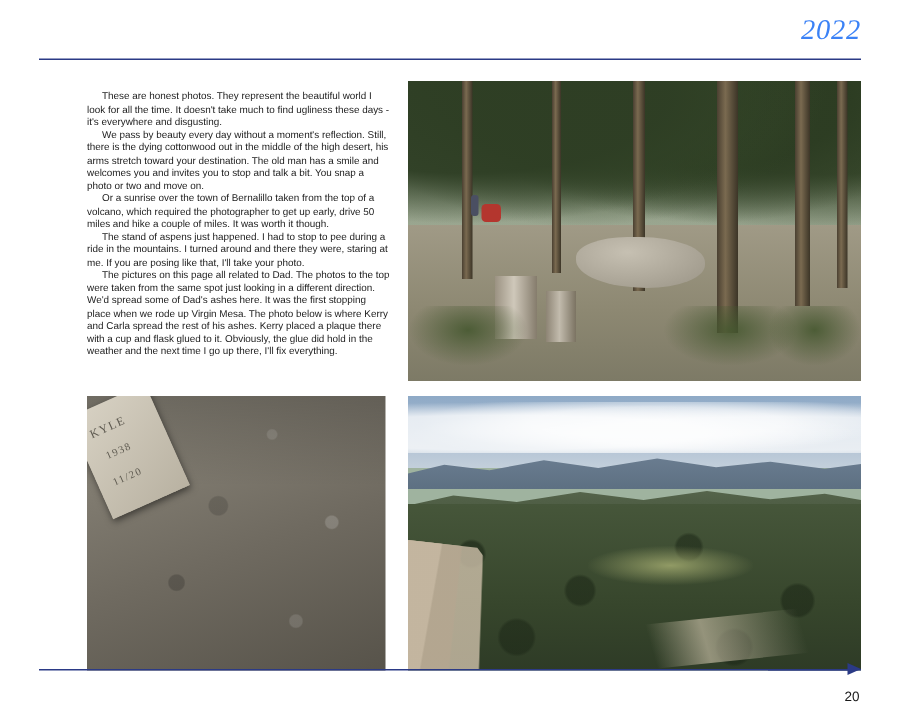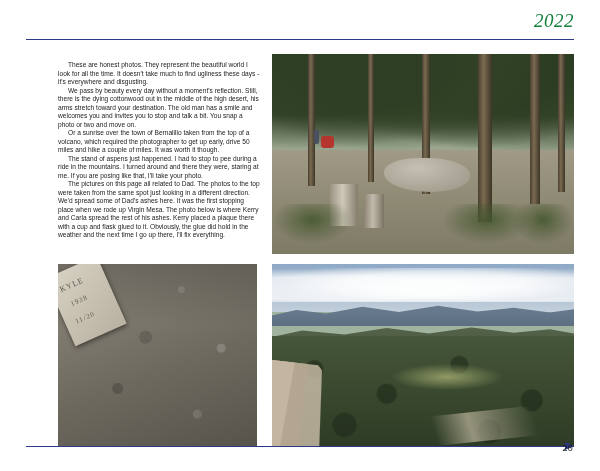--- a/index.html
+++ b/index.html
@@ -24,21 +24,21 @@
   }
 
   
   .year {
     position: absolute;
     right: 26px;
     top: 10px;
     font-family: "Liberation Serif", serif;
     font-style: italic;
     font-size: 19px;
-    color: #15803d;
+    color: #3b82f6;
     letter-spacing: 0.5px;
   }
   .rule-top {
     position: absolute;
     left: 26px;
     top: 39px;
     width: 548px;
     height: 1px;
     background: #2b3a86;
   }
@@ -69,22 +69,22 @@
     position: absolute;
     right: 0; top: 1px;
     width: 0; height: 0;
     border-top: 4.5px solid transparent;
     border-bottom: 4.5px solid transparent;
     border-left: 9px solid #2b3a86;
   }
   .page-num {
     position: absolute;
     right: 27px;
-    bottom: 17px;
-    font-family: Liberation Mono, monospace;
+    bottom: 2px;
+    font-family: Liberation Sans, sans-serif;
     font-size: 9px;
     color: #1a1a1a;
   }
 
   
   .text-col {
     position: absolute;
     left: 58px;
     top: 61px;
     width: 203px;

